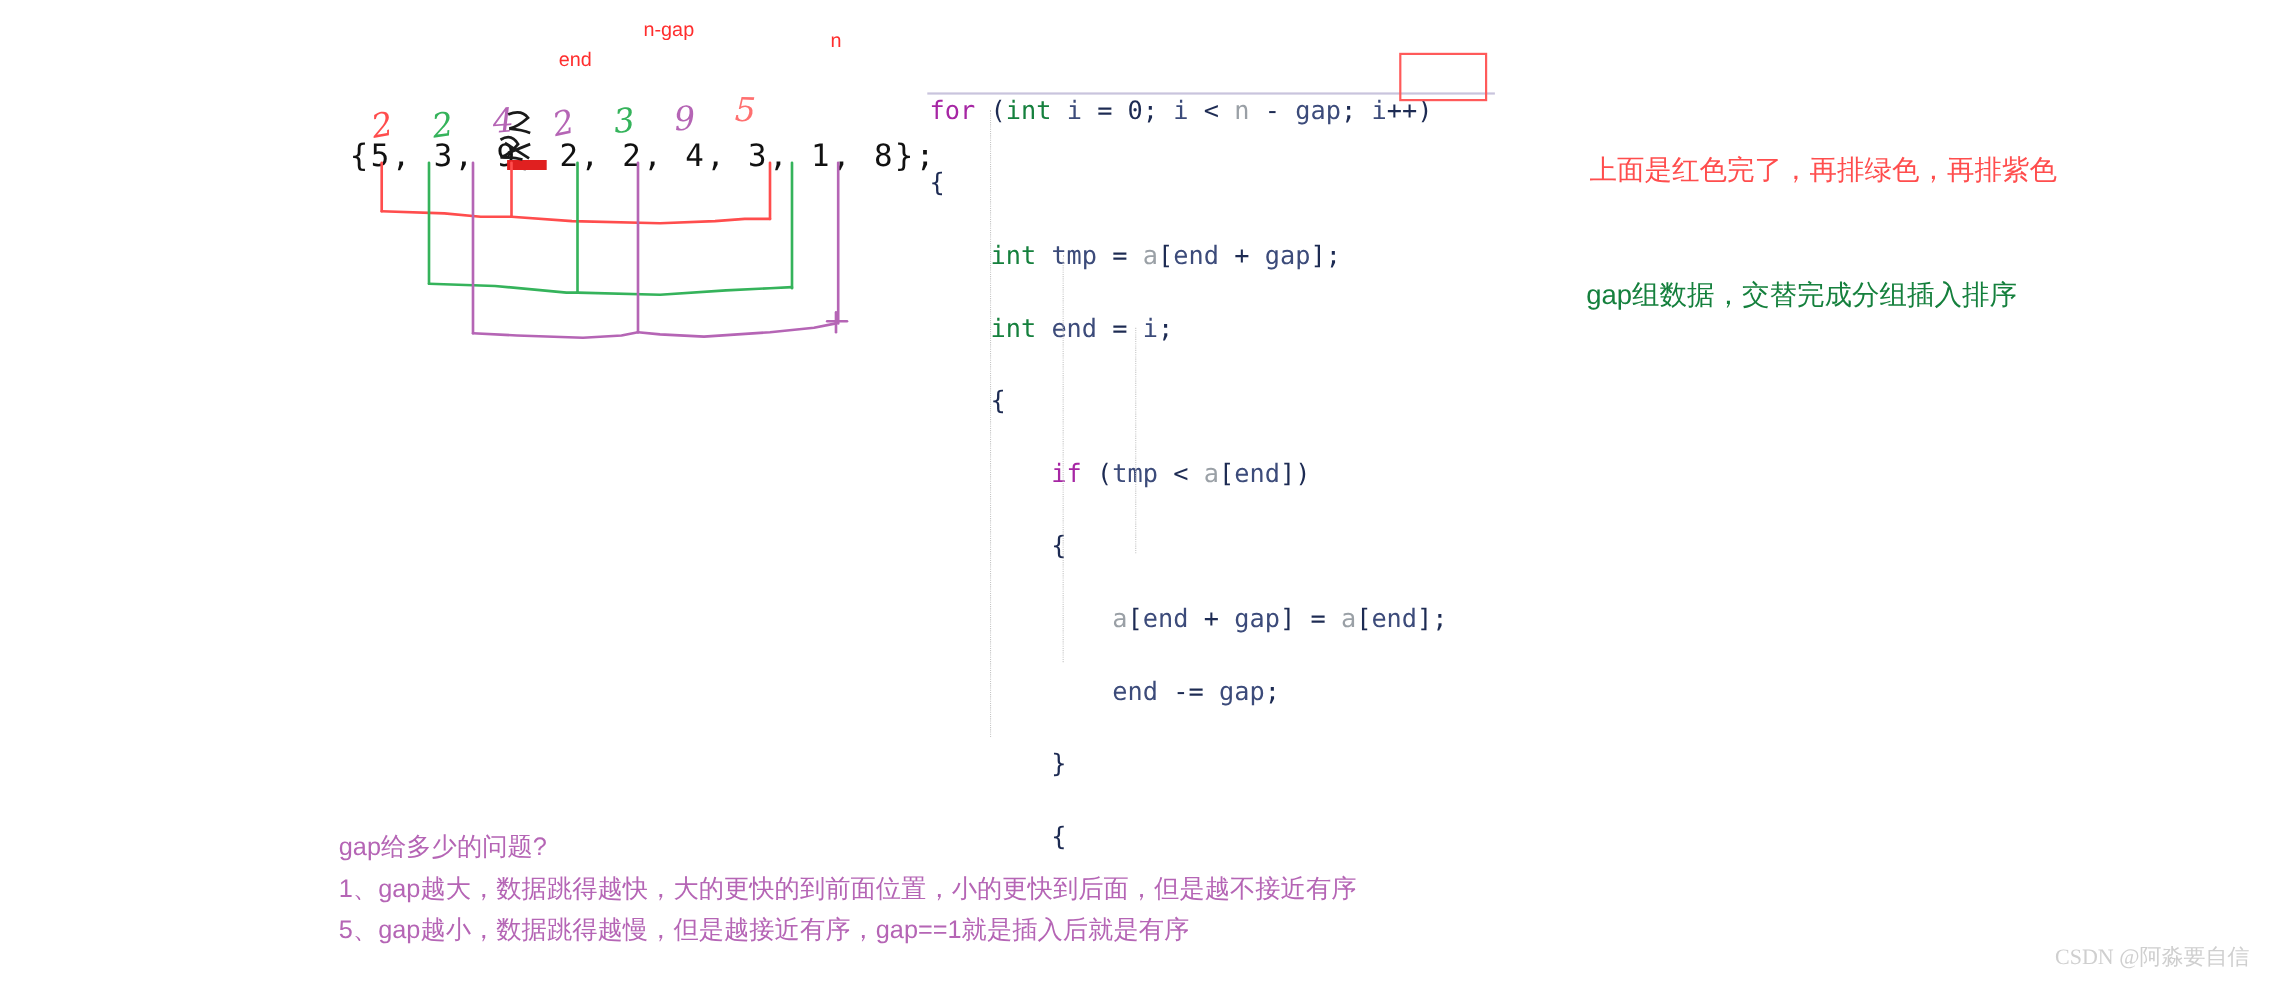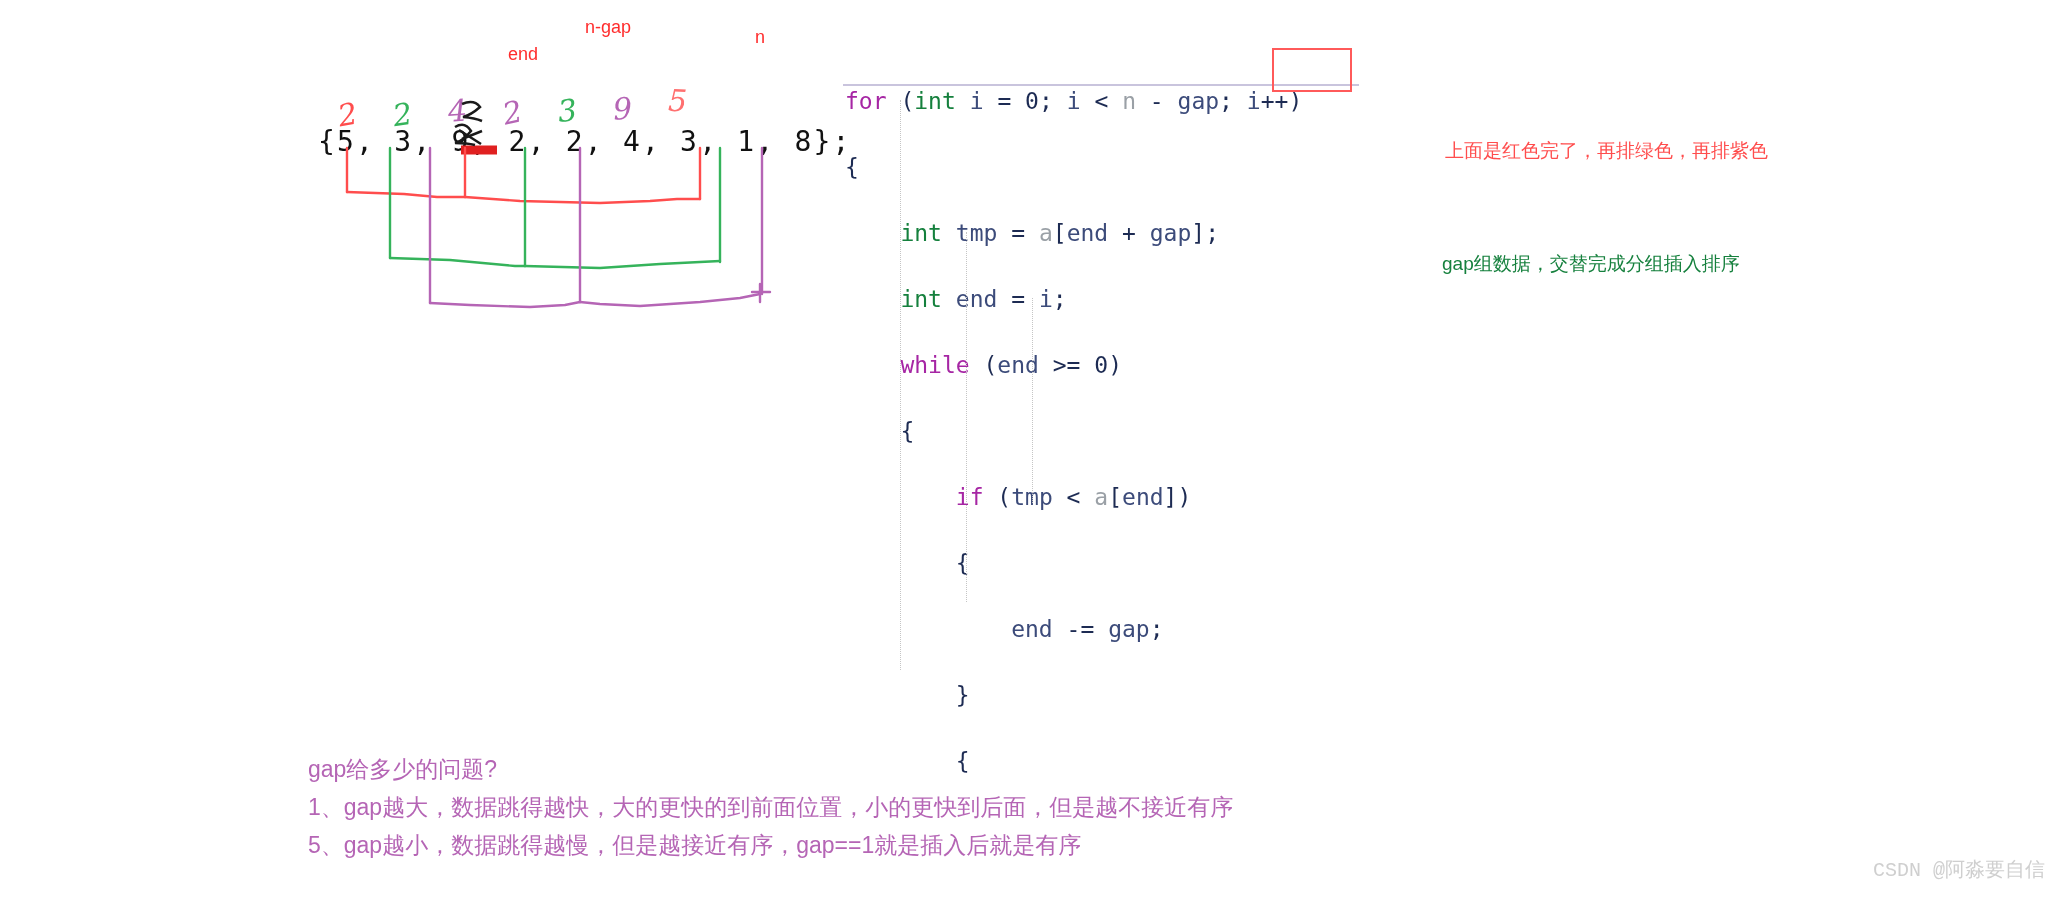--- a/index.html
+++ b/index.html
@@ -112,21 +112,21 @@
     width: 1px;
     border-left: 1px dotted #c5c5c5;
   }
   #guide-1 { left: 900px; top: 100px;  height: 570px; }
   #guide-2 { left: 966px; top: 232px;  height: 370px; }
   #guide-3 { left: 1032px; top: 298px; height: 205px; }
 
   
   .note {
     position: absolute;
-    font-size: 19px;
+    font-size: 25px;
     font-family: "Liberation Sans", "DejaVu Sans", sans-serif;
     white-space: nowrap;
     line-height: 1.2;
   }
   #note-red    { left: 1445px; top: 140px; color: #ff4d4d; }
   #note-purple { left: 1442px; top: 253px; color: #15803d; }
 
   
   #bottom-notes {
     position: absolute;
@@ -139,21 +139,21 @@
     white-space: nowrap;
   }
 
   
   #watermark {
     position: absolute;
     right: 26px;
     bottom: 16px;
     color: #cfcfcf;
     font-size: 20px;
-    font-family: Liberation Mono, monospace;
+    font-family: Liberation Serif, serif;
     white-space: nowrap;
   }
 </style>
 </head>
 <body>
 
 <div id="diagram">
 
   <div class="label-red" id="label-end">end</div>
   <div class="label-red" id="label-ngap">n-gap</div>
@@ -212,24 +212,24 @@
       <path d="M760 284 L760 302"></path>
     </g>
   </svg>
 </div>
 
 <div id="code">
 <div class="ln"><span class="kw">for</span> <span class="pun">(</span><span class="typ">int</span> <span class="id">i</span> <span class="pun">=</span> <span class="num">0</span><span class="pun">;</span> <span class="id">i</span> <span class="pun">&lt;</span> <span class="dim">n</span> <span class="pun">-</span> <span class="id">gap</span><span class="pun">;</span> <span class="id">i</span><span class="pun">++)</span></div>
 <div class="ln"><span class="pun">{</span></div>
 <div class="ln">    <span class="typ">int</span> <span class="id">tmp</span> <span class="pun">=</span> <span class="arr">a</span><span class="pun">[</span><span class="id">end</span> <span class="pun">+</span> <span class="id">gap</span><span class="pun">];</span></div>
 <div class="ln">    <span class="typ">int</span> <span class="id">end</span> <span class="pun">=</span> <span class="id">i</span><span class="pun">;</span></div>
-<div class="ln">    <span class="kw">while</span> <span class="pun">(</span><span class="id">end</span> <span class="pun">&gt;=</span> <span class="num">0</span><span class="pun">)</span></div>
 <div class="ln">    <span class="pun">{</span></div>
 <div class="ln">        <span class="kw">if</span> <span class="pun">(</span><span class="id">tmp</span> <span class="pun">&lt;</span> <span class="arr">a</span><span class="pun">[</span><span class="id">end</span><span class="pun">])</span></div>
 <div class="ln">        <span class="pun">{</span></div>
+<div class="ln">            <span class="arr">a</span><span class="pun">[</span><span class="id">end</span> <span class="pun">+</span> <span class="id">gap</span><span class="pun">]</span> <span class="pun">=</span> <span class="arr">a</span><span class="pun">[</span><span class="id">end</span><span class="pun">];</span></div>
 <div class="ln">            <span class="id">end</span> <span class="pun">-=</span> <span class="id">gap</span><span class="pun">;</span></div>
 <div class="ln">        <span class="pun">}</span></div>
 <div class="ln">        <span class="pun">{</span></div>
 
 
 
 
 
 
 </div>

